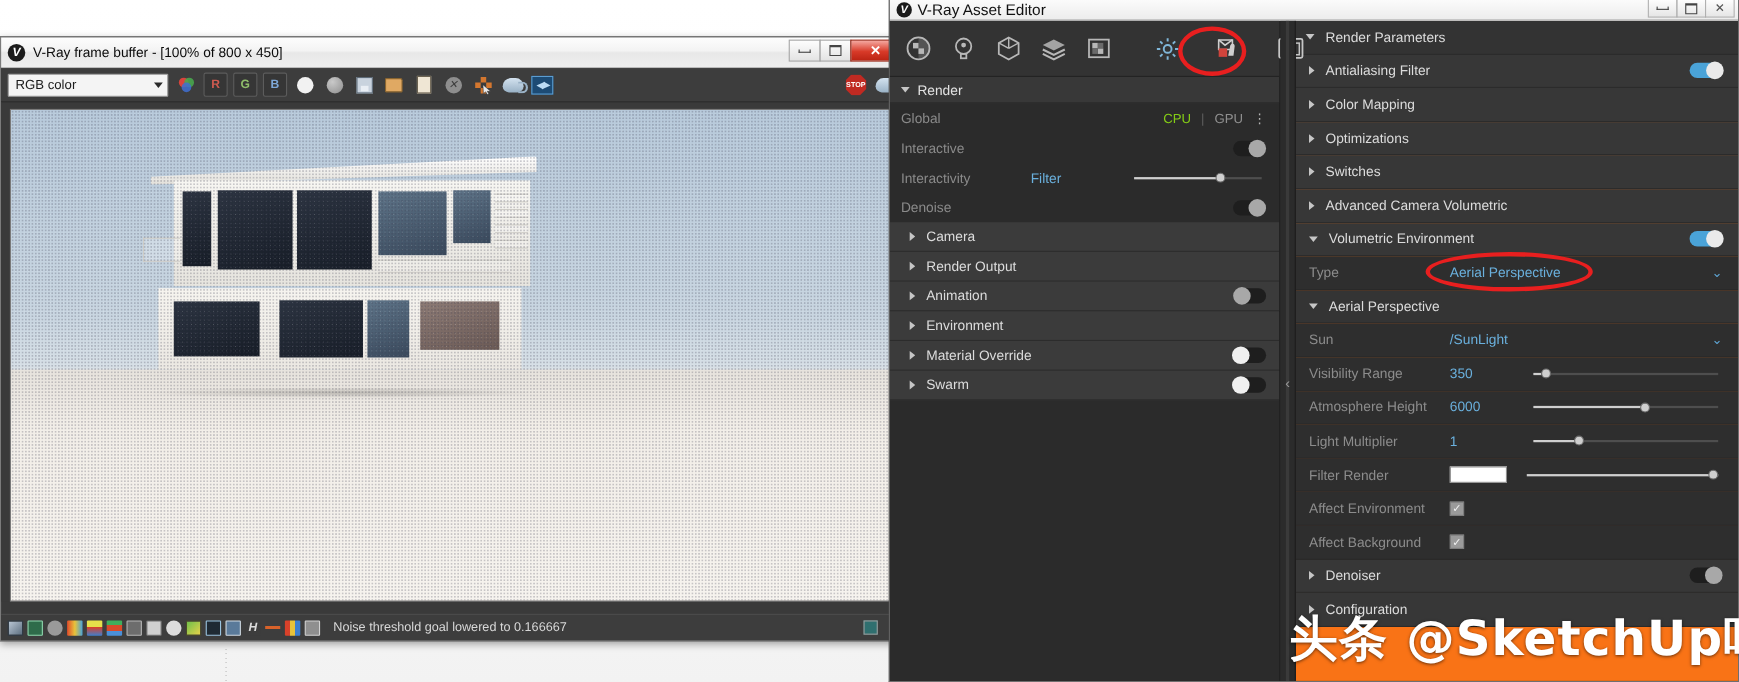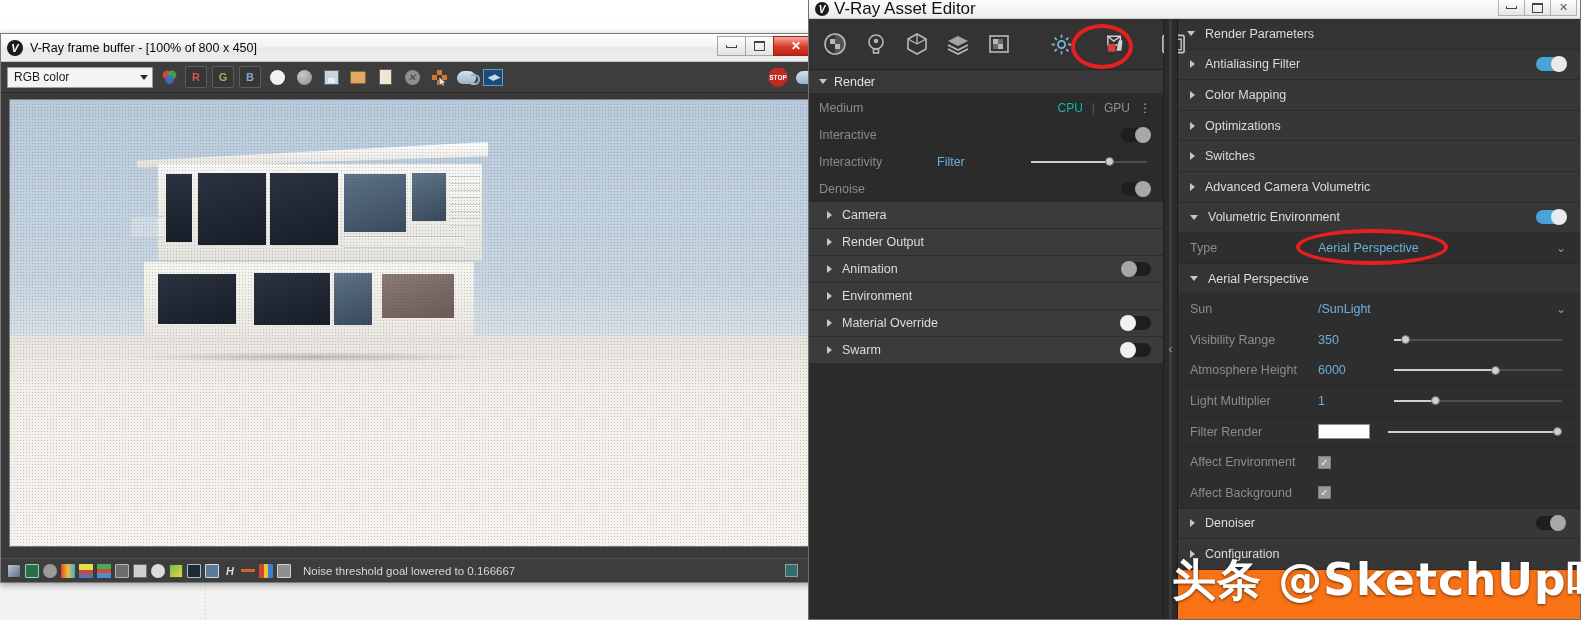--- a/index.html
+++ b/index.html
@@ -160,21 +160,21 @@
     position: absolute; left: 808px; top: 0px; width: 773px; height: 620px;
     background: #2b2b2b; border: 1px solid #6f6f6f; border-top: none;
     display: flex; flex-direction: column;
   }
   .vae-title {
     height: 19px; background: linear-gradient(180deg,#fbfbfb,#ececec);
     border-bottom: 1px solid #cdcdcd; display: flex; align-items: center;
     padding-left: 6px; position: relative; flex: none;
   }
   .vae-title .vray-logo { width: 14px; height: 14px; font-size: 10px; margin-right: 5px; }
-  .vae-title-text { font-size: 17px; color: #111; }
+  .vae-title-text { font-size: 14px; color: #111; }
   .vae-wbtns { position: absolute; right: 3px; top: -1px; display: flex; }
   .vae-wbtn {
     width: 27px; height: 17px; background: linear-gradient(180deg,#fdfdfd,#e6e6e6);
     border: 1px solid #b0b0b0; margin-left: -1px;
     display: flex; align-items: center; justify-content: center;
   }
   .vae-body { flex: 1; display: flex; min-height: 0; }
 
   .vae-left { width: 355px; background: #2b2b2b; display: flex; flex-direction: column; border-right: 1px solid #1e1e1e; }
   .vae-icons {
@@ -195,21 +195,21 @@
     display: flex; align-items: center; padding-left: 10px; gap: 7px;
   }
   .sec-head .caret-d { width:0;height:0;border-left:4.5px solid transparent;border-right:4.5px solid transparent;border-top:5px solid #c6c6c6; }
   .sec-head .lbl { font-size: 12.5px; color: #e2e2e2; }
   .prop-row {
     height: 27px; display: flex; align-items: center; padding: 0 12px 0 10px;
     color: #8a8a8a; font-size: 12.5px; position: relative;
   }
   .prop-row .pname { width: 118px; flex: none; }
   .engine-opts { margin-left: auto; display:flex; align-items:center; gap:9px; font-size:12px; }
-  .engine-opts .on { color: #14b8a6; margin-left: 40px; }
+  .engine-opts .on { color: #84cc16; margin-left: 40px; }
   .engine-opts .off { color: #8f8f8f; }
   .engine-opts .bar { color:#5e5e5e; }
   .kebab { color:#b5b5b5; letter-spacing:0; font-size: 12px; line-height:6px; }
   .toggle { width: 30px; height: 14px; border-radius: 7px; position: relative; flex:none; }
   .toggle.off { background: #1e1e1e; }
   .toggle.off .knob { position:absolute; right:0; top:-1px; width:16px;height:16px;border-radius:50%;background:#a8a8a8; }
   .toggle.off-l { background: #1e1e1e; }
   .toggle.off-l .knob { position:absolute; left:0; top:-1px; width:16px;height:16px;border-radius:50%;background:#a8a8a8; }
   .toggle.on { background: #4aa3d8; }
   .toggle.on .knob { position:absolute; right:-1px; top:-1px; width:16px;height:16px;border-radius:50%;background:#eaeaea; }
@@ -483,21 +483,21 @@
         </div>
 
         <div class="sec-list">
 
           <div class="sec-head">
             <i class="caret-d"></i>
             <span class="lbl">Render</span>
           </div>
 
           <div class="prop-row">
-            <span class="pname">Medium</span>
+            <span class="pname">Global</span>
             <span class="engine-opts">
               <span class="on">CPU</span>
               <span class="bar">|</span>
               <span class="off">GPU</span>
               <span class="kebab">⋮</span>
             </span>
           </div>
 
           <div class="prop-row">
             <span class="pname">Interactive</span>

